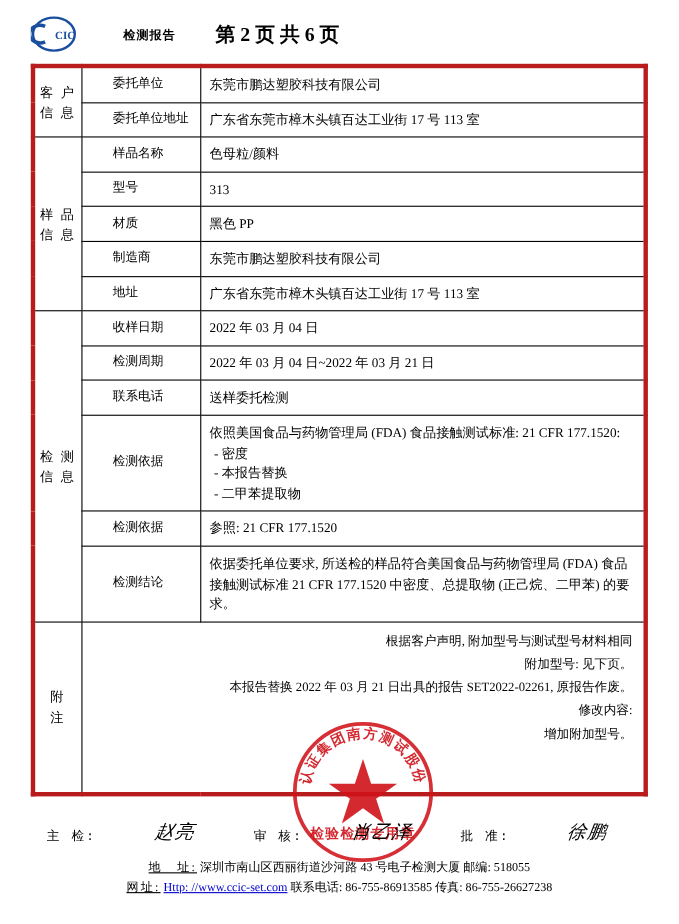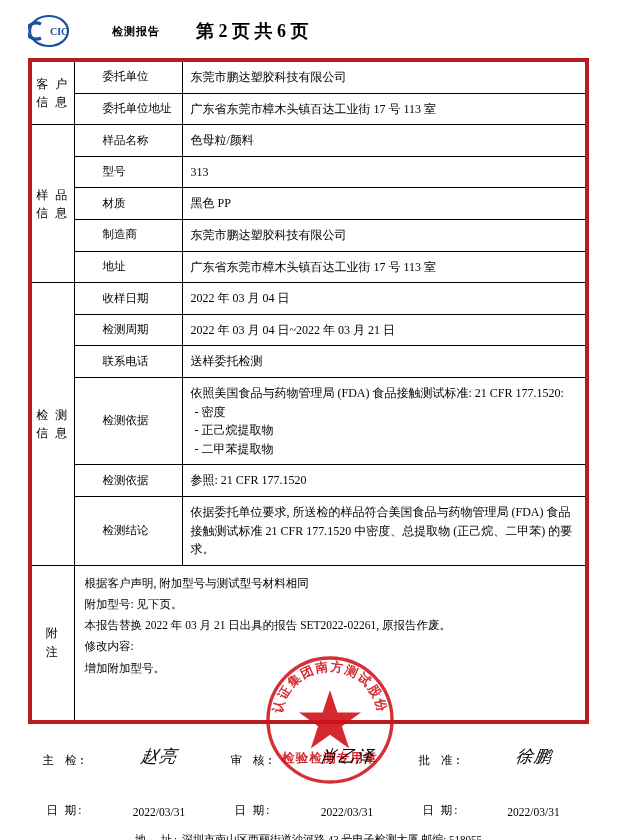--- a/index.html
+++ b/index.html
@@ -99,20 +99,21 @@
     text-align: center;
     font-size: 12px;
     letter-spacing: 2px;
     vertical-align: middle;
   }
   td.appendix-body {
     padding: 7px 10px 7px 10px;
     height: 140px;
     vertical-align: top;
     position: relative;
+    text-align: right;
   }
   td.appendix-body div { line-height: 1.85; }
 
   
   .seal {
     position: absolute;
     width: 132px;
     height: 132px;
     left: 50%;
     margin-left: -66px;
@@ -251,21 +252,21 @@
       </tr>
       <tr>
         <td class="field">联系电话</td>
         <td class="val">送样委托检测</td>
       </tr>
       <tr>
         <td class="field">检测依据</td>
         <td class="val multiline">
           <span>依照美国食品与药物管理局 (FDA) 食品接触测试标准: 21 CFR 177.1520:</span>
           <span class="indent-item">- 密度</span>
-          <span class="indent-item">- 正己烷提取物</span>
+          <span class="indent-item">- 本报告替换</span>
           <span class="indent-item">- 二甲苯提取物</span>
         </td>
       </tr>
       <tr>
         <td class="field">检测依据</td>
         <td class="val">参照: 21 CFR 177.1520</td>
       </tr>
       <tr>
         <td class="field">检测结论</td>
         <td class="val multiline">依据委托单位要求, 所送检的样品符合美国食品与药物管理局 (FDA) 食品接触测试标准 21 CFR 177.1520 中密度、总提取物 (正己烷、二甲苯) 的要求。</td>
@@ -314,28 +315,20 @@
           </td>
           <td class="lbl">审 核:</td>
           <td class="sig-cell">
             <span class="handwrite">肖乙泽</span>
           </td>
           <td class="lbl">批 准:</td>
           <td class="sig-cell">
             <span class="handwrite">徐鹏</span>
           </td>
         </tr>
-        <tr>
-          <td class="date-lbl">日 期:</td>
-          <td class="date-val">2022/03/31</td>
-          <td class="date-lbl">日 期:</td>
-          <td class="date-val">2022/03/31</td>
-          <td class="date-lbl">日 期:</td>
-          <td class="date-val">2022/03/31</td>
-        </tr>
       </tbody>
     </table>
   </div>
 
   <div class="footer">
     <div>
       <span class="sp">地　址:</span>
       <span>深圳市南山区西丽街道沙河路 43 号电子检测大厦</span>
       <span>邮编:</span>
       <span>518055</span>

